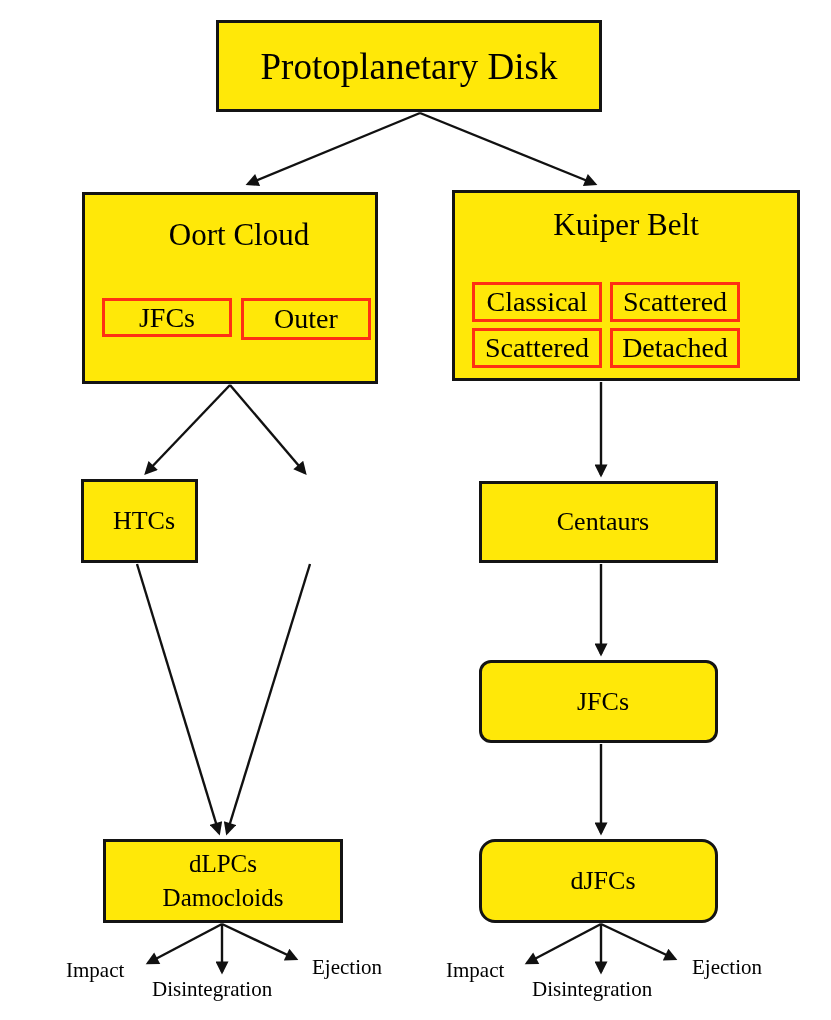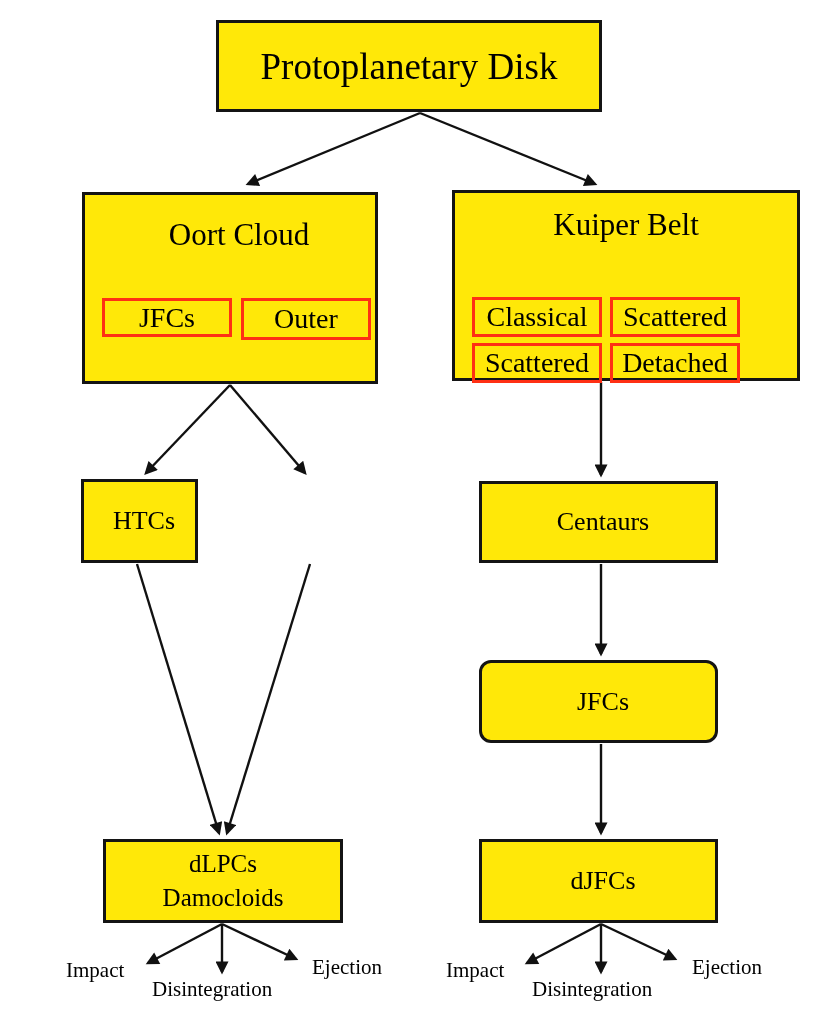--- a/index.html
+++ b/index.html
@@ -113,21 +113,21 @@
         <span>JFCs</span>
       </div>
       <div class="sub-box" style="height:42px;">
         <span>Outer</span>
       </div>
     </div>
   </div>
 
   <div class="node big" style="left:452px; top:190px; width:348px; height:191px;">
     <div class="big-title" style="margin-top:14px;">Kuiper Belt</div>
-    <div class="sub-grid" style="top:104px;">
+    <div class="sub-grid" style="top:89px;">
       <div class="sub-box">
         <span>Classical</span>
       </div>
       <div class="sub-box">
         <span>Scattered</span>
       </div>
       <div class="sub-box">
         <span>Scattered</span>
       </div>
       <div class="sub-box">
@@ -139,21 +139,21 @@
   <div class="node mid" style="left:81px; top:479px; width:117px; height:84px;">
     <span>HTCs</span>
   </div>
 
   <div class="node mid" style="left:479px; top:481px; width:239px; height:82px;text-align:center;">
     <span>Centaurs</span>
   </div>
   <div class="node mid" style="left:479px; top:660px; width:239px; height:83px;border-radius:12px;">
     <span>JFCs</span>
   </div>
-  <div class="node mid" style="left:479px; top:839px; width:239px; height:84px;">
+  <div class="node mid" style="left:479px; top:839px; width:239px; height:84px;border-radius:16px;">
     <span>dJFCs</span>
   </div>
 
   <div class="node two-line" style="left:103px; top:839px; width:240px; height:84px;">
     <div>
       <div>dLPCs</div>
       <div>Damocloids</div>
     </div>
   </div>
 

